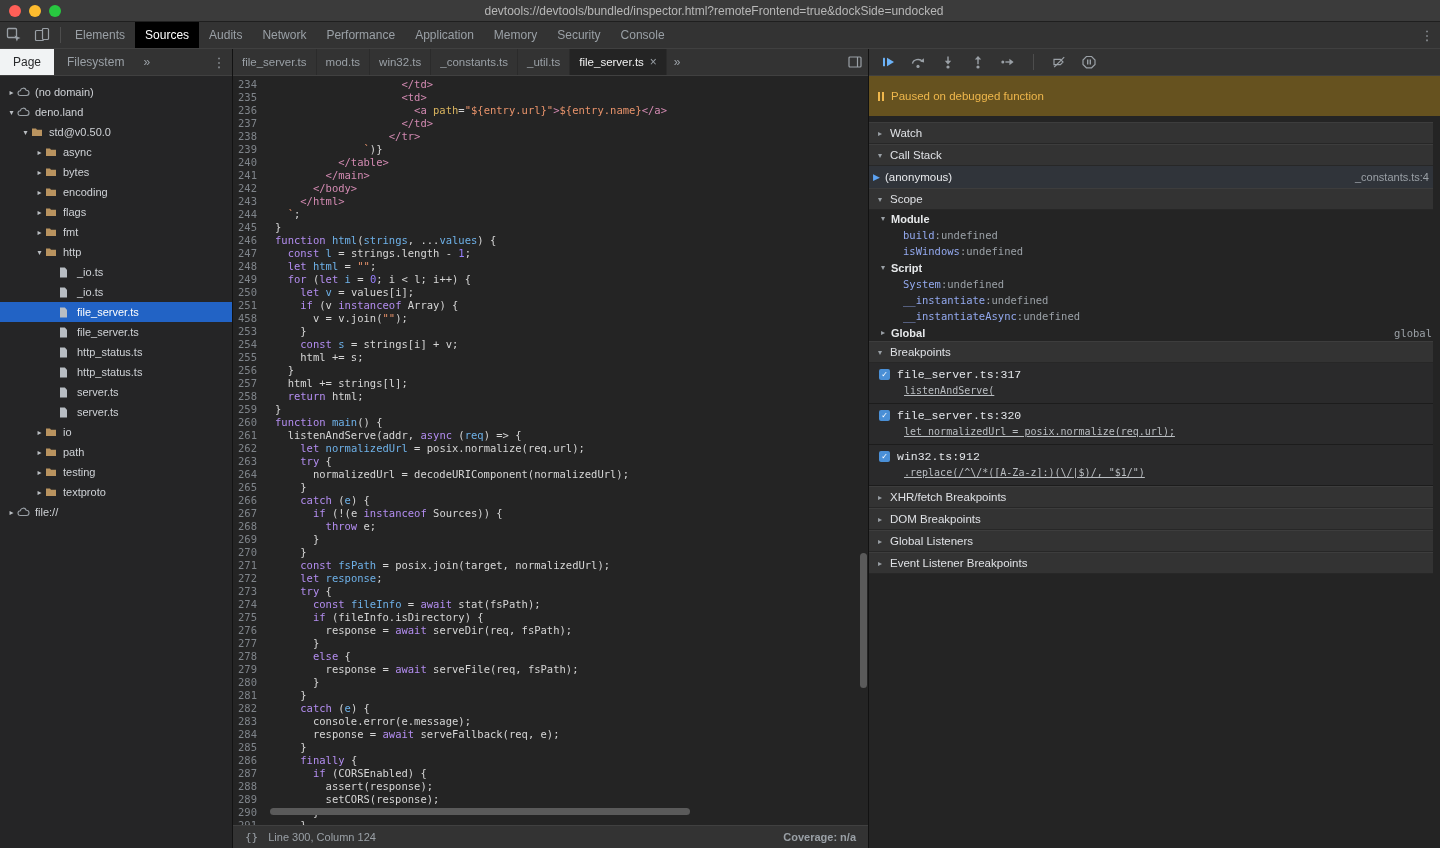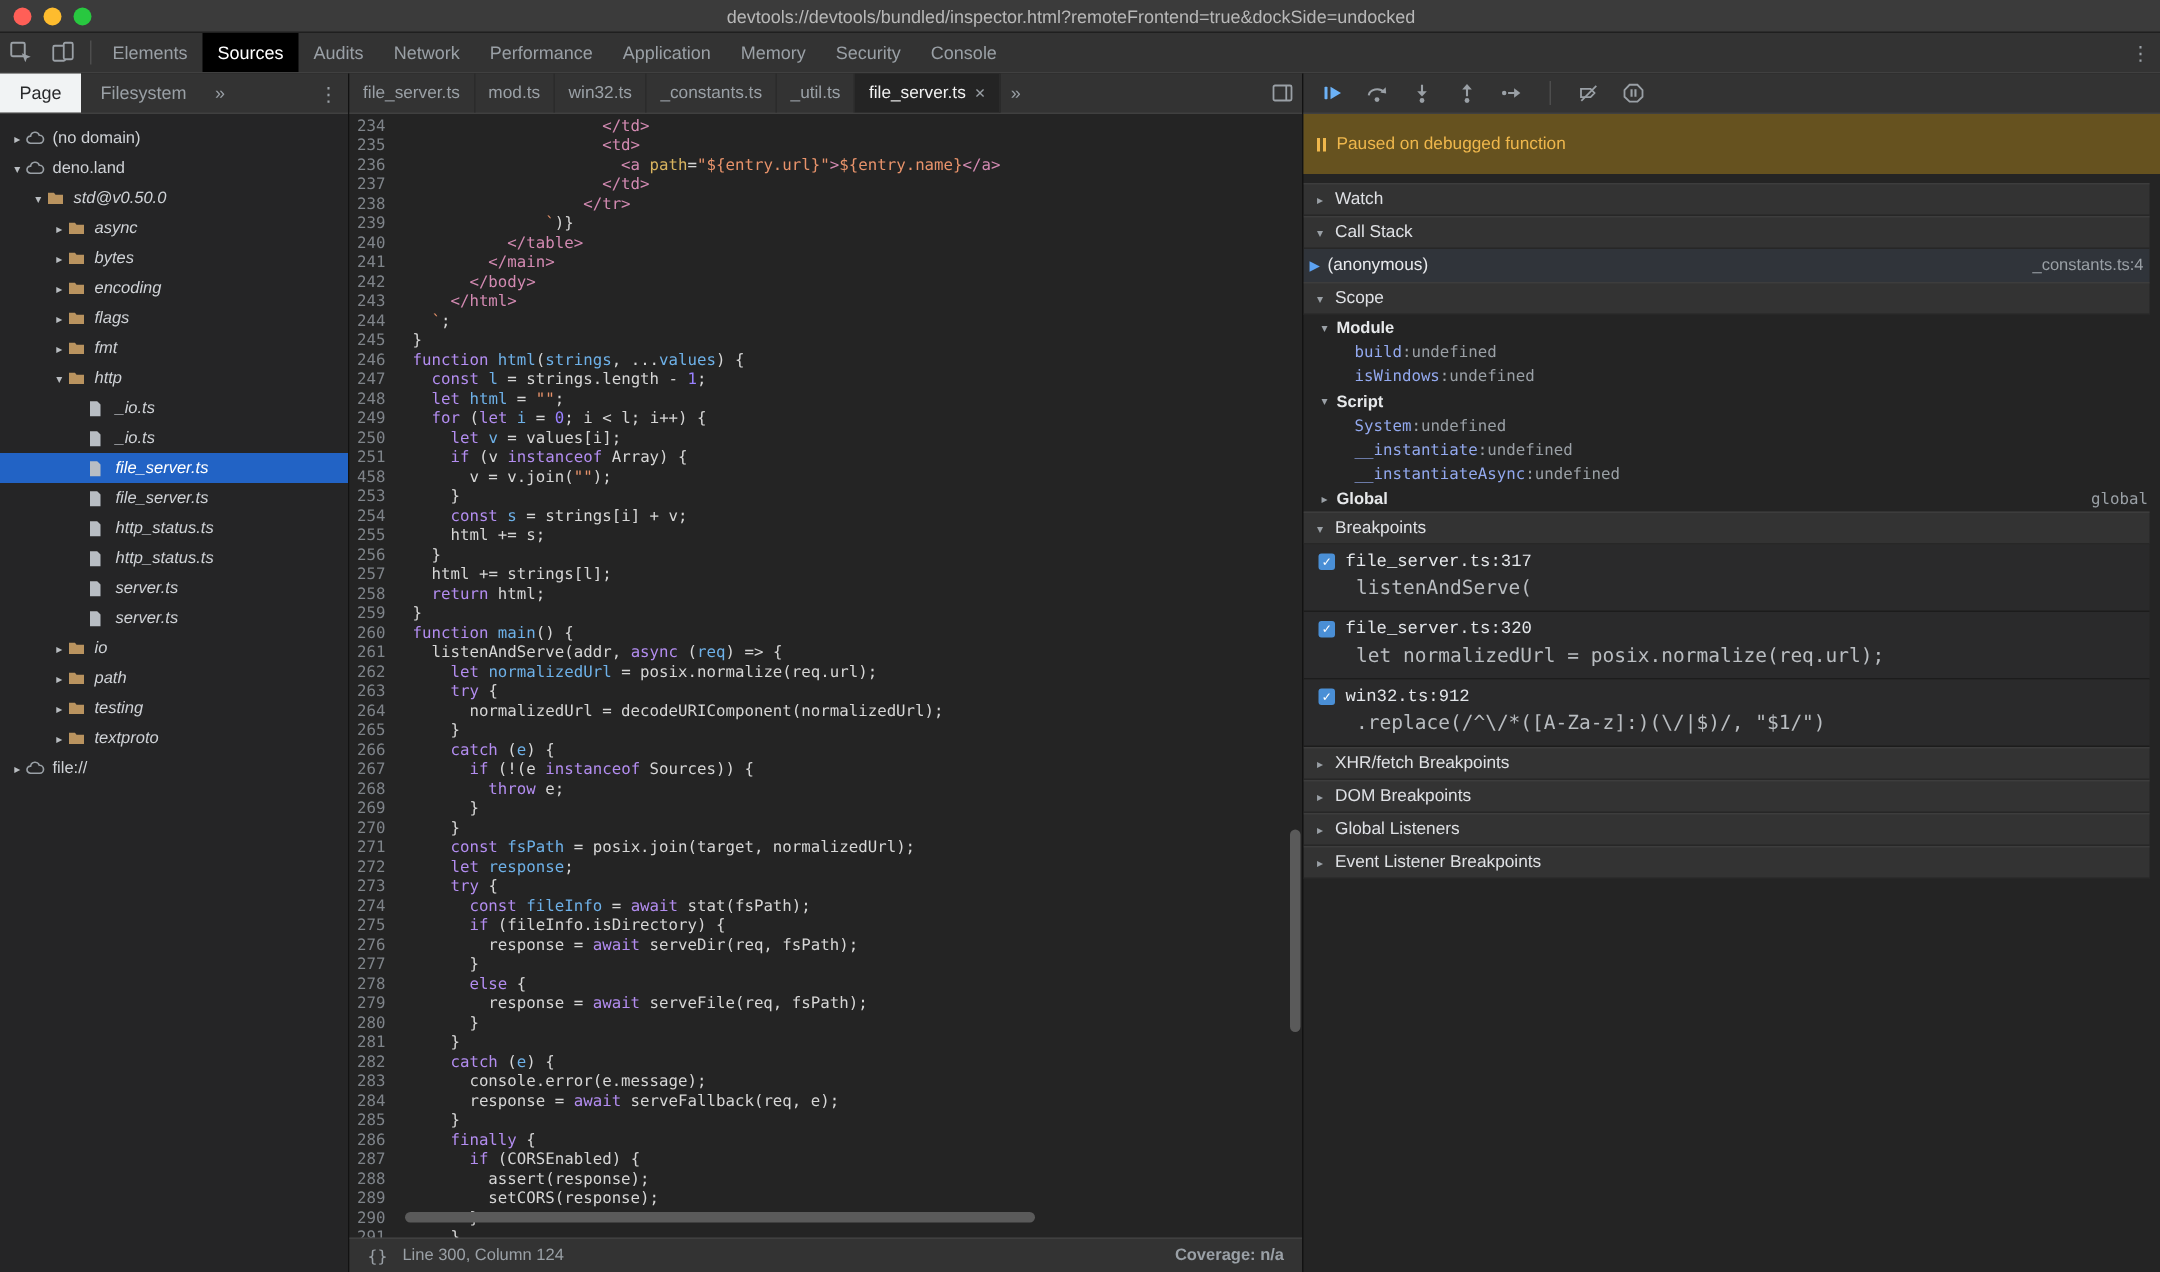--- a/index.html
+++ b/index.html
@@ -39,21 +39,21 @@
   .nav-tabs { display:flex; align-items:stretch; }
   .ntab { padding:0 13px; display:flex; align-items:center; color:#9aa0a6; font-size:12px; }
   .ntab.selected { background:#f1f3f4; color:#28292b; }
   .nav-over { display:flex; align-items:center; color:#9aa0a6; font-size:12px; padding:0 6px; }
   .nav-tree { flex:1; overflow:hidden; padding-top:6px; font-size:11px; color:#cfd2d6; }
   .trow { height:20px; display:flex; align-items:center; white-space:nowrap; }
   .trow.sel { background:#2263c5; color:#fff; }
   .arrow { width:11px; flex:none; color:#b9bdc1; font-size:8px; text-align:center; }
   .ticon { width:16px; flex:none; display:flex; align-items:center; }
   .tlabel { margin-left:2px; }
-  .it .tlabel { font-style:italic; }
+  .it .tlabel { }
 
   
   .editor { width:635px; flex:none; display:flex; flex-direction:column; background:#242424; }
   .editor-tabs-bar { height:27px; background:#333; border-bottom:1px solid #404040;
                      display:flex; align-items:stretch; flex:none; }
   .etab { padding:0 9px; display:flex; align-items:center; gap:6px; color:#9aa0a6;
           font-size:11.5px; border-right:1px solid #2b2b2b; white-space:nowrap; }
   .etab.active { background:#242424; color:#f1f1f1; }
   .etab-close { color:#9aa0a6; font-size:12px; }
   .etab-overflow { display:flex; align-items:center; padding:0 7px; color:#9aa0a6; font-size:12px; }
@@ -103,22 +103,22 @@
   .scope-val { margin-left:auto; color:#9aa0a6; font-size:10.5px;
                font-family:"DejaVu Sans Mono", monospace; padding-right:1px; }
   .scope-prop { height:16px; display:flex; align-items:center; padding-left:34px;
                 font-family:"DejaVu Sans Mono", monospace; font-size:10.5px; }
   .pk { color:#93a9ef; } .pc { color:#9aa0a6; } .pv { color:#9aa0a6; }
   .bp { padding:5px 8px 7px 10px; background:#2a2a2b; border-bottom:1px solid #1c1c1c; }
   .bp-title-row { display:flex; align-items:center; gap:7px; }
   .cb { width:11px; height:11px; flex:none; background:#4a8fd6; border-radius:2px;
         color:#fff; font-size:8px; line-height:11px; text-align:center; }
   .bp-title { color:#e3e6ea; font-size:11.5px;font-family:Liberation Mono, monospace; }
-  .bp-code { margin:4px 0 0 25px; font-family:"DejaVu Sans Mono", monospace; font-size:13px;
-             color:#b9bdc1; white-space:pre; overflow:hidden; }
+  .bp-code { margin:4px 0 0 25px; font-family:"DejaVu Sans Mono", monospace; font-size:10px;
+             color:#b9bdc1; white-space:pre; overflow:hidden;text-decoration:underline; }
   svg { display:block; }
 </style>
 </head>
 <body>
 
 <div class="app">
 
   <div class="titlebar">
     <div class="traffic">
       <span class="tl red"></span>

